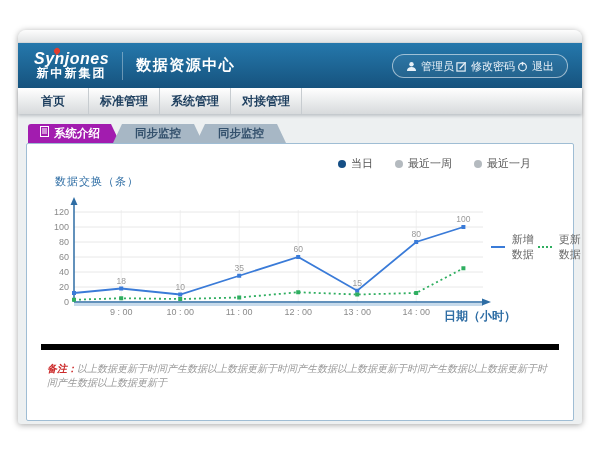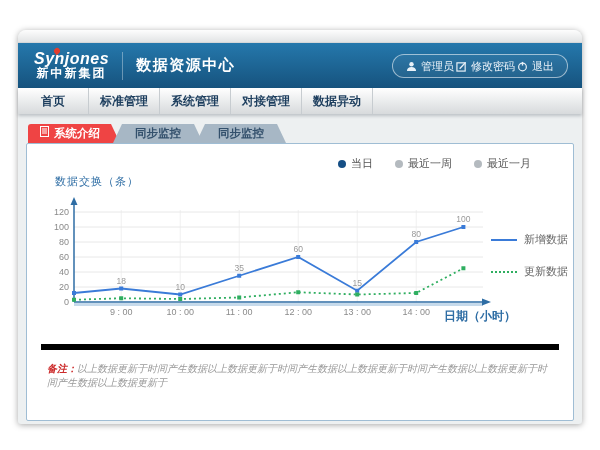--- a/index.html
+++ b/index.html
@@ -22,35 +22,35 @@
   .user-item{display:flex;align-items:center;gap:4px;cursor:pointer;white-space:nowrap;}
   .user-item svg{display:block;}
   
   .nav{height:26px;background:linear-gradient(#ffffff,#d7dadc);display:flex;box-shadow:0 2px 3px rgba(50,60,70,.25);position:relative;z-index:3;}
   .nav-item{width:70px;text-align:center;font-size:12px;font-weight:bold;color:#1d3e5e;
     border-right:1px solid #c7ccd0;line-height:26px;cursor:pointer;}
   
   .content{position:relative;padding:10px 8px 6px;}
   .tabs{display:flex;height:19px;position:relative;z-index:2;margin-left:2px;}
   .tab{font-size:11.5px;font-weight:bold;line-height:19px;cursor:pointer;}
-  .tab.active{background:#ef4444;color:#fff;display:flex;align-items:center;gap:5px;
+  .tab.active{background:#a21caf;color:#fff;display:flex;align-items:center;gap:5px;
     padding:0 20px 0 12px;clip-path:polygon(0 0,calc(100% - 9px) 0,100% 100%,0 100%);border-radius:3px 0 0 0;}
   .tab.inactive{background:#a7b7c5;color:#33506c;padding:0 22px;margin-left:-7px;
     clip-path:polygon(9px 0,calc(100% - 9px) 0,100% 100%,0 100%);}
   .panel{position:relative;background:#fff;border:1px solid #9fbdd4;height:276px;border-radius:2px;}
   
   .radio-row{position:absolute;top:12px;right:42px;display:flex;gap:22px;}
   .radio{display:flex;align-items:center;gap:5px;font-size:11px;color:#555;cursor:pointer;}
   .dot{width:8px;height:8px;border-radius:50%;background:#b4babf;}
   .radio.selected .dot{background:#164f85;}
   .ylabel{position:absolute;left:28px;top:30px;color:#2e6da4;font-weight:normal;font-size:11px;letter-spacing:1px;}
   .xlabel{position:absolute;left:417px;top:164px;color:#2e6da4;font-weight:bold;font-size:12px;}
   .chart-svg{position:absolute;left:10px;top:50px;}
   
-  .legend{position:absolute;left:464px;top:88px;display:flex;flex-direction:column;gap:17px;}
+  .legend{position:absolute;left:464px;top:88px;display:flex;flex-direction:row;gap:3px;}
   .legend-item{display:flex;align-items:center;gap:7px;font-size:11px;color:#666;}
   .sample{width:26px;height:0;}
   .sample.solid{border-top:2px solid #3a7bd8;}
   .sample.dotted{border-top:2px dotted #2fae60;}
   .note{position:absolute;left:14px;right:14px;top:200px;border-top:6px solid #000000;padding:12px 6px 0;
     font-size:10px;color:#9a9a9a;line-height:14px;font-style:italic;}
   .note b{color:#cc2b2b;font-weight:bold;}
 </style>
 </head>
 <body>
@@ -96,21 +96,20 @@
         <span>退出</span>
       </span>
     </div>
   </div>
 
   <div class="nav">
     <div class="nav-item">首页</div>
     <div class="nav-item">标准管理</div>
     <div class="nav-item">系统管理</div>
     <div class="nav-item">对接管理</div>
-    <div class="nav-item">数据异动</div>
   </div>
 
   <div class="content">
     <div class="tabs">
       <div class="tab active">
         <span>
           <svg width="9" height="11" viewBox="0 0 9 11">
               <rect x="0.5" y="0.5" width="8" height="10" fill="none" stroke="#fff"></rect>
               <path d="M2 3h5M2 5h5M2 7h5" stroke="#fff"></path>
             </svg>

